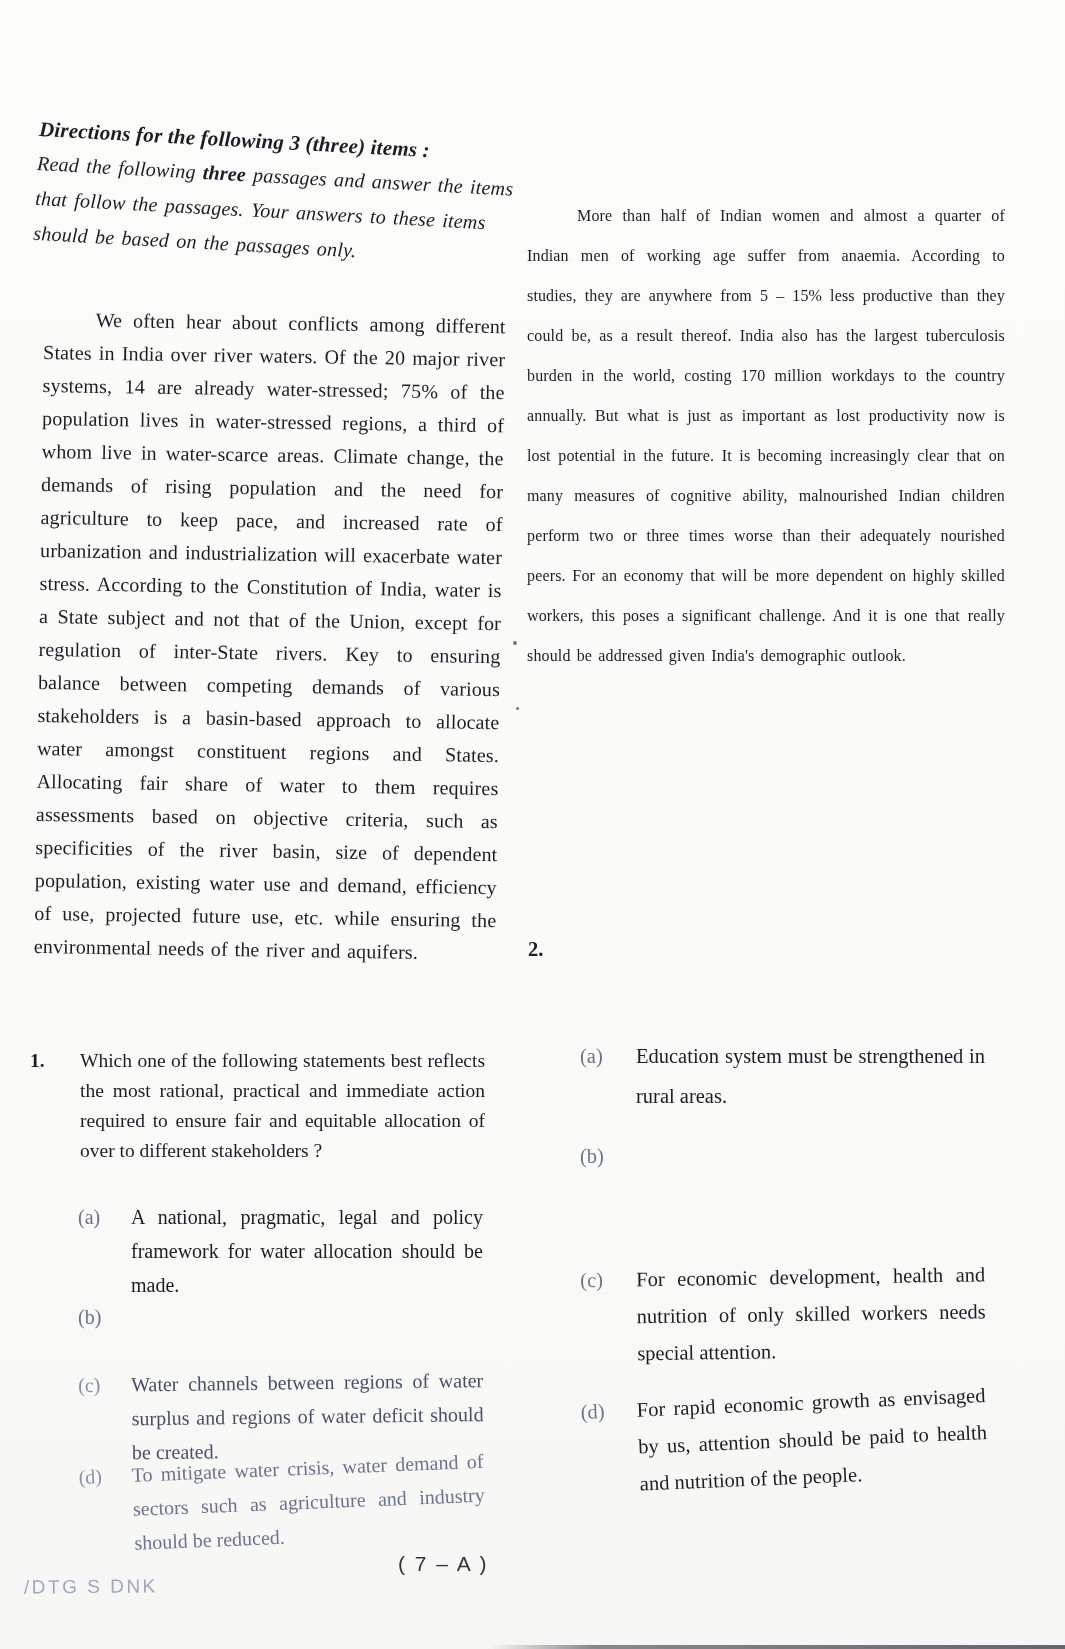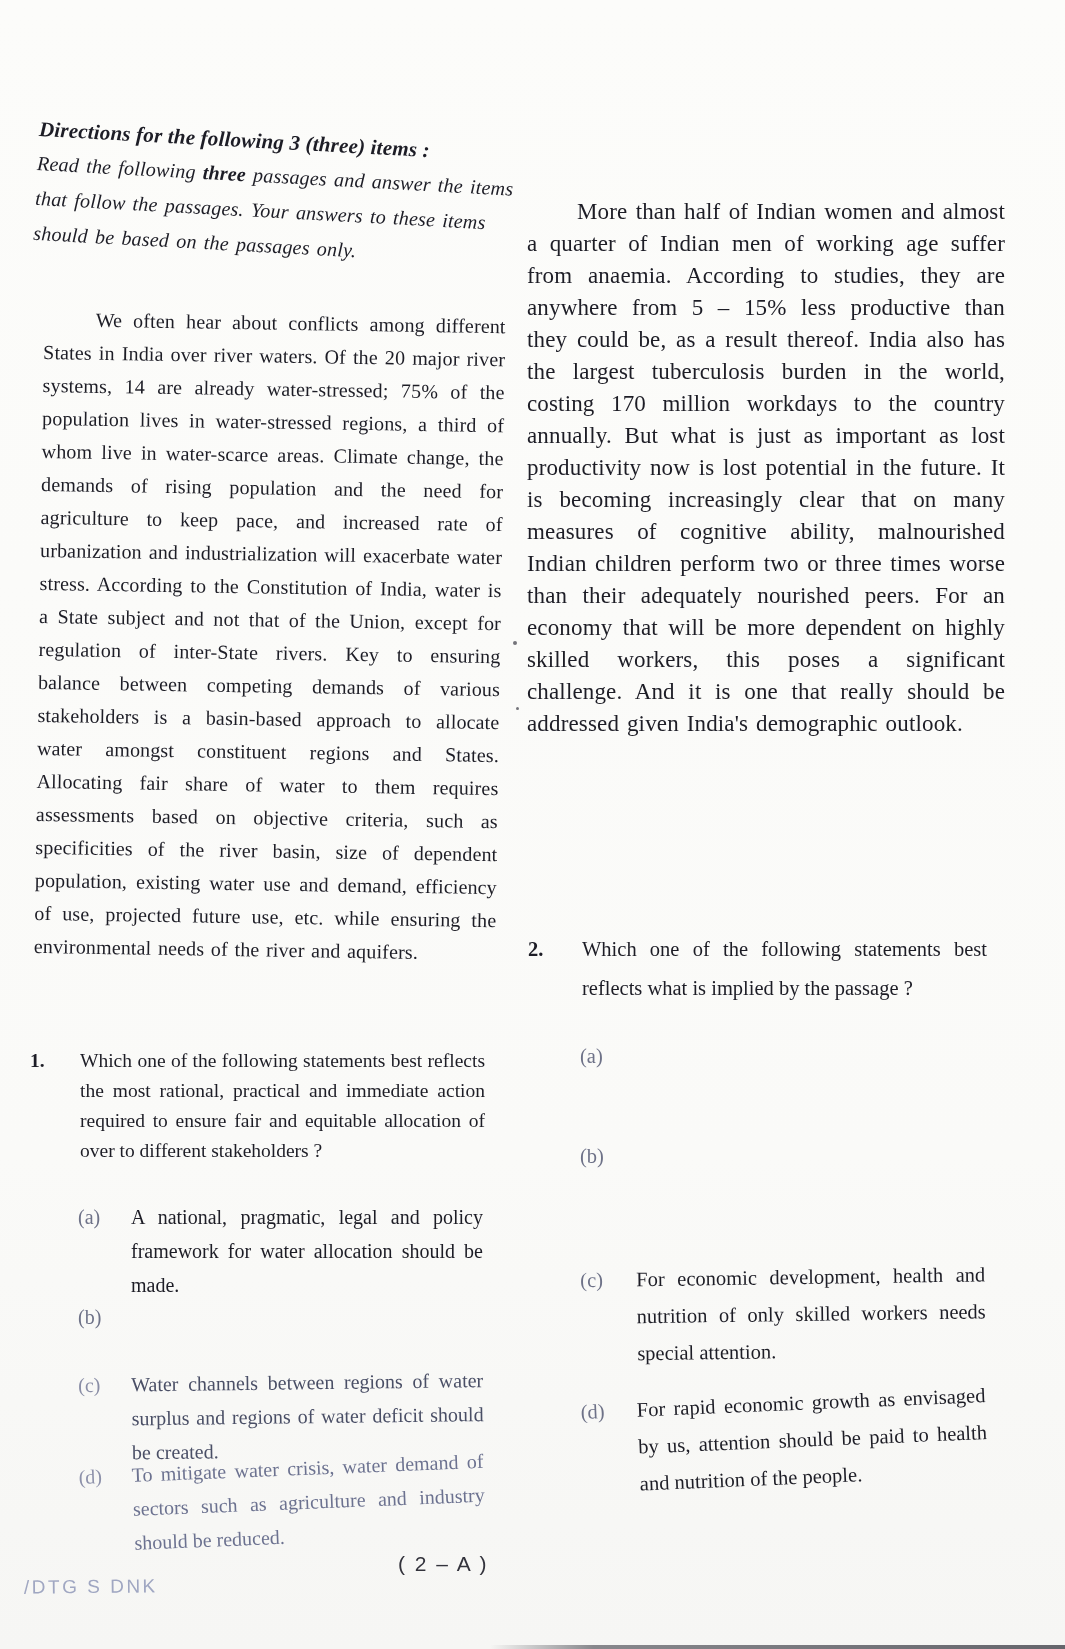--- a/index.html
+++ b/index.html
@@ -35,22 +35,22 @@
   .p-body{
     font-size:20px;text-align:justify;
     letter-spacing:.15px;word-spacing:1.5px;
   }
   .p1-body{
     left:44px;top:303px;width:462px;line-height:33px;
     text-indent:52px;
     transform:rotate(0.9deg);transform-origin:0 0;
   }
   .p2-body{
-    left:527px;top:196px;width:478px;line-height:32px;
-    font-size:23px;
+    left:527px;top:196px;width:478px;line-height:40px;
+    font-size:16px;
     text-indent:50px;word-spacing:2px;
   }
   
   .q{padding-left:50px;}
   .q .qnum{position:absolute;left:0;top:0;font-weight:700;}
   .q .qtext{display:block;text-align:justify;}
   .q1{left:30px;top:1046px;width:455px;font-size:19.5px;line-height:30px;}
   .q1 .qtext{width:405px;margin-left:0;}
   .q2{left:528px;top:930px;width:460px;font-size:20.5px;line-height:39px;padding-left:54px;}
   .q2 .qtext{width:405px;}
@@ -123,38 +123,38 @@
   </div>
   <div class="opt l-opt opt-d1">
     <span class="marker">(d)</span>
     <span class="otext">To mitigate water crisis, water demand of sectors such as agriculture and industry should be reduced.</span>
   </div>
 
   <p class="abs p-body p2-body" style="margin:0;">More than half of Indian women and almost a quarter of Indian men of working age suffer from anaemia. According to studies, they are anywhere from 5 – 15% less productive than they could be, as a result thereof. India also has the largest tuberculosis burden in the world, costing 170 million workdays to the country annually. But what is just as important as lost productivity now is lost potential in the future. It is becoming increasingly clear that on many measures of cognitive ability, malnourished Indian children perform two or three times worse than their adequately nourished peers. For an economy that will be more dependent on highly skilled workers, this poses a significant challenge. And it is one that really should be addressed given India's demographic outlook.</p>
 
   <div class="abs q q2">
     <span class="qnum">2.</span>
-    <span class="qtext">Which one of the following statements best reflects what is implied by the passage ?</span>
   </div>
 
   <div class="opt r-opt opt-a2">
     <span class="marker">(a)</span>
+    <span class="otext">Education system must be strengthened in rural areas.</span>
   </div>
   <div class="opt r-opt opt-b2">
     <span class="marker">(b)</span>
   </div>
   <div class="opt r-opt opt-c2">
     <span class="marker">(c)</span>
     <span class="otext">For economic development, health and nutrition of only skilled workers needs special attention.</span>
   </div>
   <div class="opt r-opt opt-d2">
     <span class="marker">(d)</span>
     <span class="otext">For rapid economic growth as envisaged by us, attention should be paid to health and nutrition of the people.</span>
   </div>
 
-  <div class="abs page-num">( 2 – A )</div>
+  <div class="abs page-num">( 7 – A )</div>
   <div class="abs corner-code">/DTG S DNK</div>
 
   <div class="abs speck speck1"></div>
   <div class="abs speck speck2"></div>
   <div class="abs edge-line"></div>
 
 </div>
 
 </body></html>

